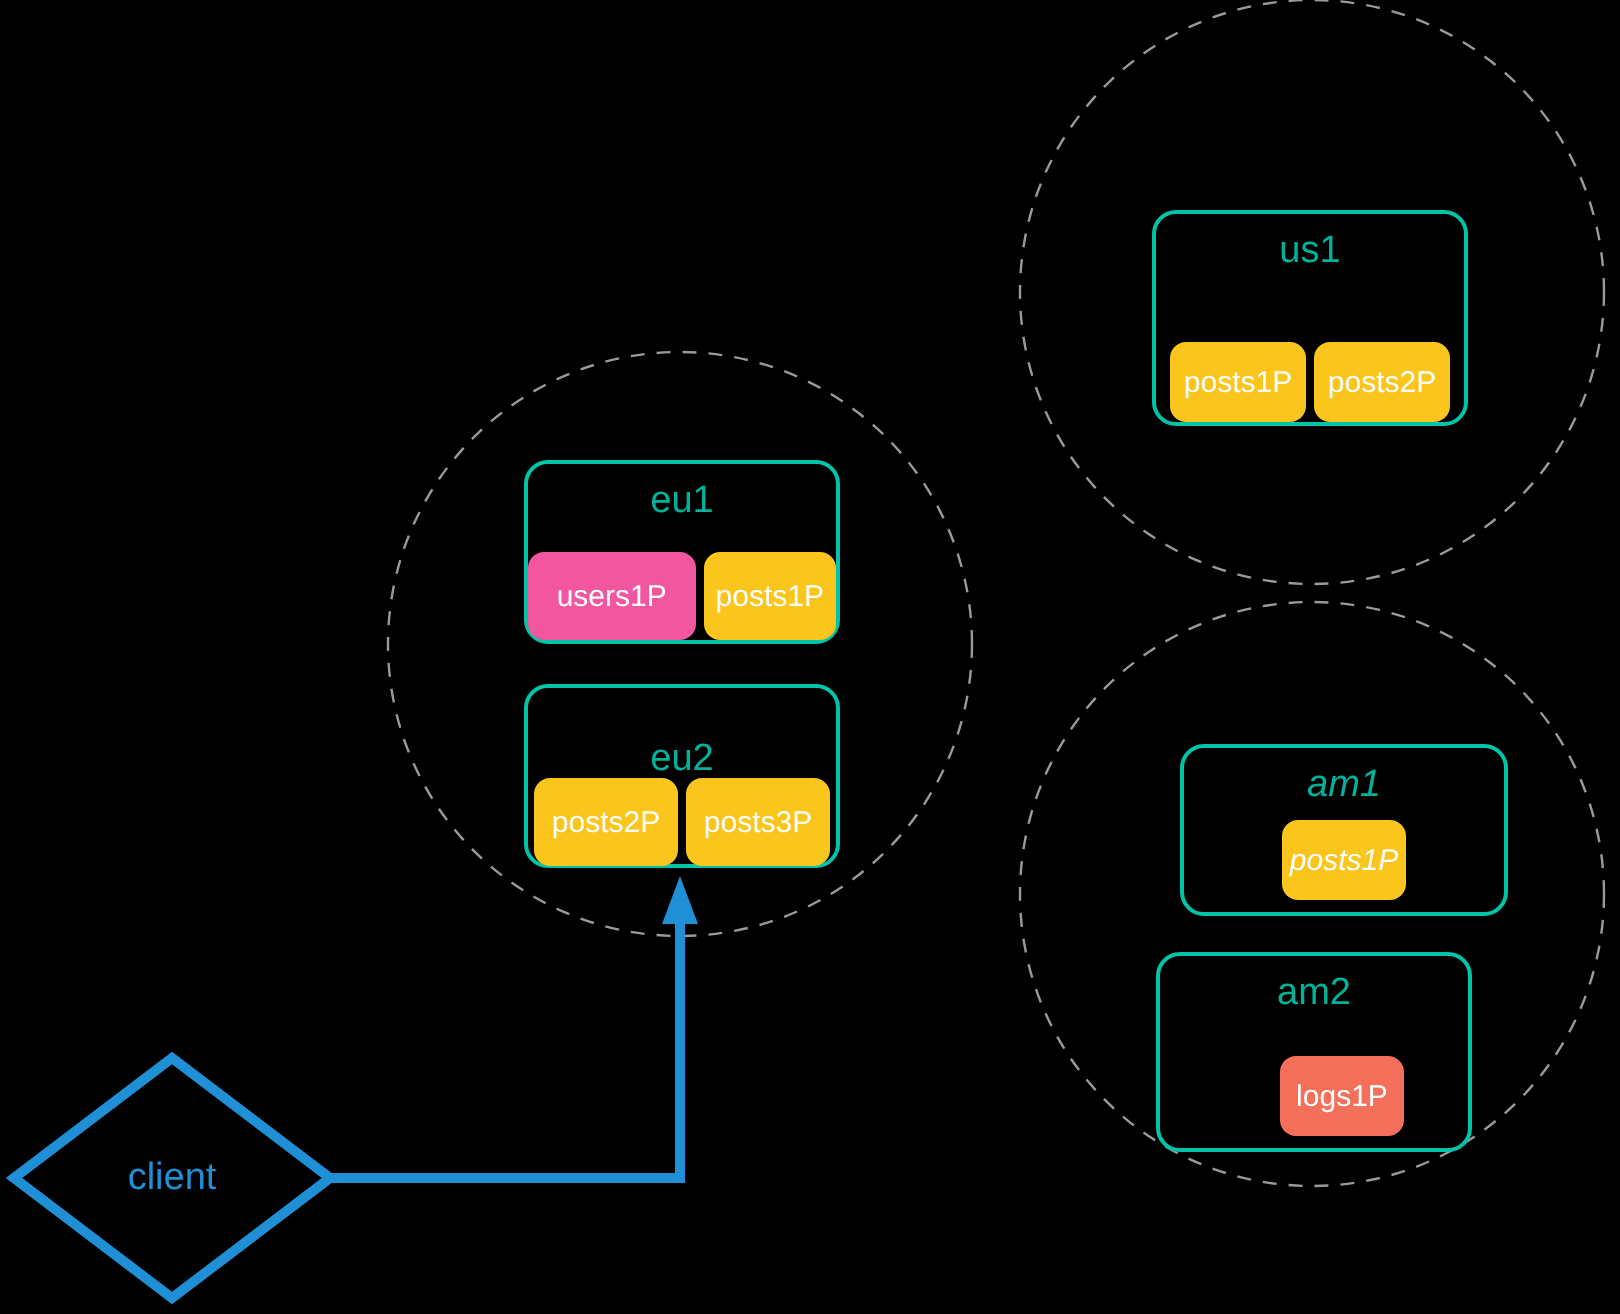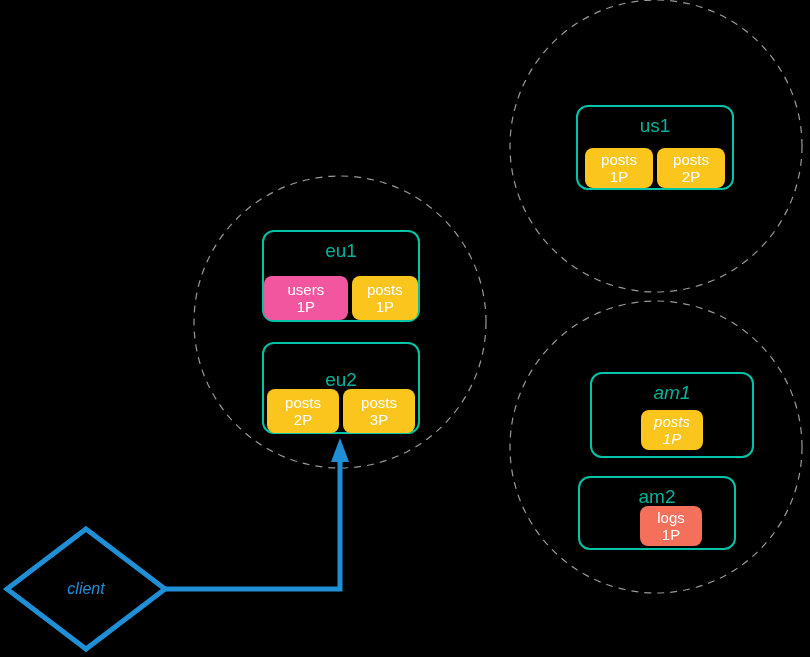--- a/index.html
+++ b/index.html
@@ -59,35 +59,34 @@
     box-sizing: border-box;
   }
   .chip {
     box-sizing: border-box;
     border-radius: 8px;
     color: #ffffff;
     font-size: 15px;
     line-height: 17px;
     text-align: center;
     display: flex;
-    flex-direction: column;
+    flex-direction: row;
     justify-content: center;
     align-items: center;
     user-select: none;
   }
   .chip-name, .chip-copies { display: block; }
 
   .client-label {
     position: absolute;
     color: #1f8fd6;
-    font-size: 16px;
+    font-size: 19px;
     line-height: 1;
     white-space: nowrap;
     user-select: none;
-    font-style: italic;
   }
 </style>
 </head>
 <body>
 
 <div id="canvas" style="width: 810px; height: 657px; background: rgb(0, 0, 0);">
 
   <svg id="svg-layer" viewBox="0 0 810 657" xmlns="http://www.w3.org/2000/svg">
     <g id="region-circles">
         <circle cx="340" cy="322" r="146" class="region-circle" stroke="#9a9a9a"></circle>
@@ -123,21 +122,21 @@
           <div class="chip" style="background: rgb(250, 197, 29); color: rgb(255, 255, 255); width: 72px; height: 44px;">
             <span class="chip-name">posts</span>
             <span class="chip-copies">2P</span>
           </div>
           <div class="chip" style="background: rgb(250, 197, 29); color: rgb(255, 255, 255); width: 72px; height: 44px;">
             <span class="chip-name">posts</span>
             <span class="chip-copies">3P</span>
           </div>
         </div>
       </div>
-      <div class="node-box" style="left: 576px; top: 105px; width: 158px; height: 85px; border-color: rgb(0, 196, 167);">
+      <div class="node-box" style="left: 576px; top: 105px; width: 158px; height: 108px; border-color: rgb(0, 196, 167);">
         <div class="node-label" style="color: rgb(0, 178, 155); margin-top: 9px;">us1</div>
         <div class="chip-row" style="margin-top: auto; margin-bottom: 0px;">
           <div class="chip" style="background: rgb(250, 197, 29); color: rgb(255, 255, 255); width: 68px; height: 40px;">
             <span class="chip-name">posts</span>
             <span class="chip-copies">1P</span>
           </div>
           <div class="chip" style="background: rgb(250, 197, 29); color: rgb(255, 255, 255); width: 68px; height: 40px;">
             <span class="chip-name">posts</span>
             <span class="chip-copies">2P</span>
           </div>
@@ -145,21 +144,21 @@
       </div>
       <div class="node-box" style="left: 590px; top: 372px; width: 164px; height: 86px; border-color: rgb(0, 196, 167); font-style: italic;">
         <div class="node-label" style="color: rgb(0, 178, 155); margin-top: 9px;">am1</div>
         <div class="chip-row" style="margin-top: auto; margin-bottom: 6px;">
           <div class="chip" style="background: rgb(250, 197, 29); color: rgb(255, 255, 255); width: 62px; height: 40px;">
             <span class="chip-name">posts</span>
             <span class="chip-copies">1P</span>
           </div>
         </div>
       </div>
-      <div class="node-box" style="left: 578px; top: 476px; width: 158px; height: 74px; border-color: rgb(0, 196, 167);">
+      <div class="node-box" style="left: 578px; top: 476px; width: 158px; height: 100px; border-color: rgb(0, 196, 167);">
         <div class="node-label" style="color: rgb(0, 178, 155); margin-top: 9px;">am2</div>
         <div class="chip-row" style="margin-top: auto; margin-bottom: 6px; padding-left: 28px;">
           <div class="chip" style="background: rgb(244, 112, 90); color: rgb(255, 255, 255); width: 62px; height: 40px;">
             <span class="chip-name">logs</span>
             <span class="chip-copies">1P</span>
           </div>
         </div>
       </div>
     </div>
 

